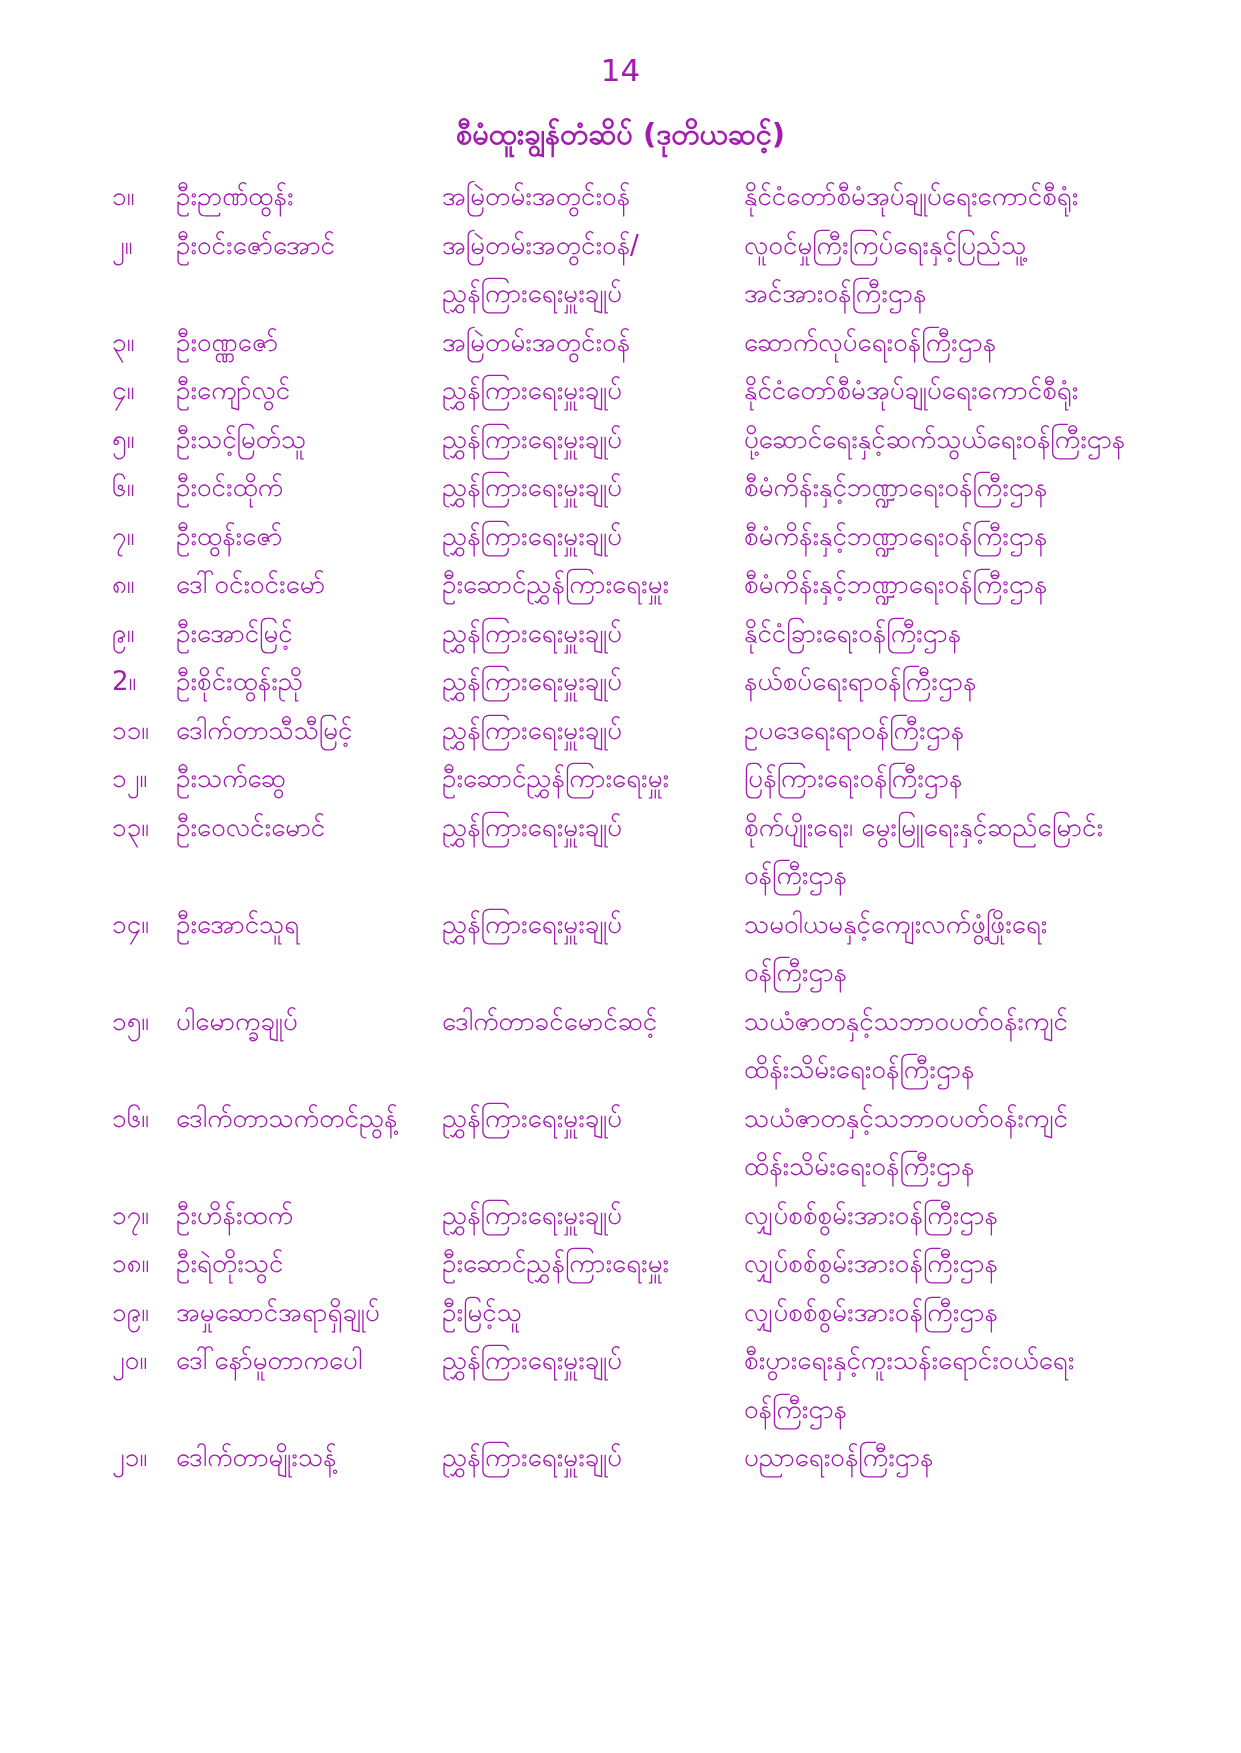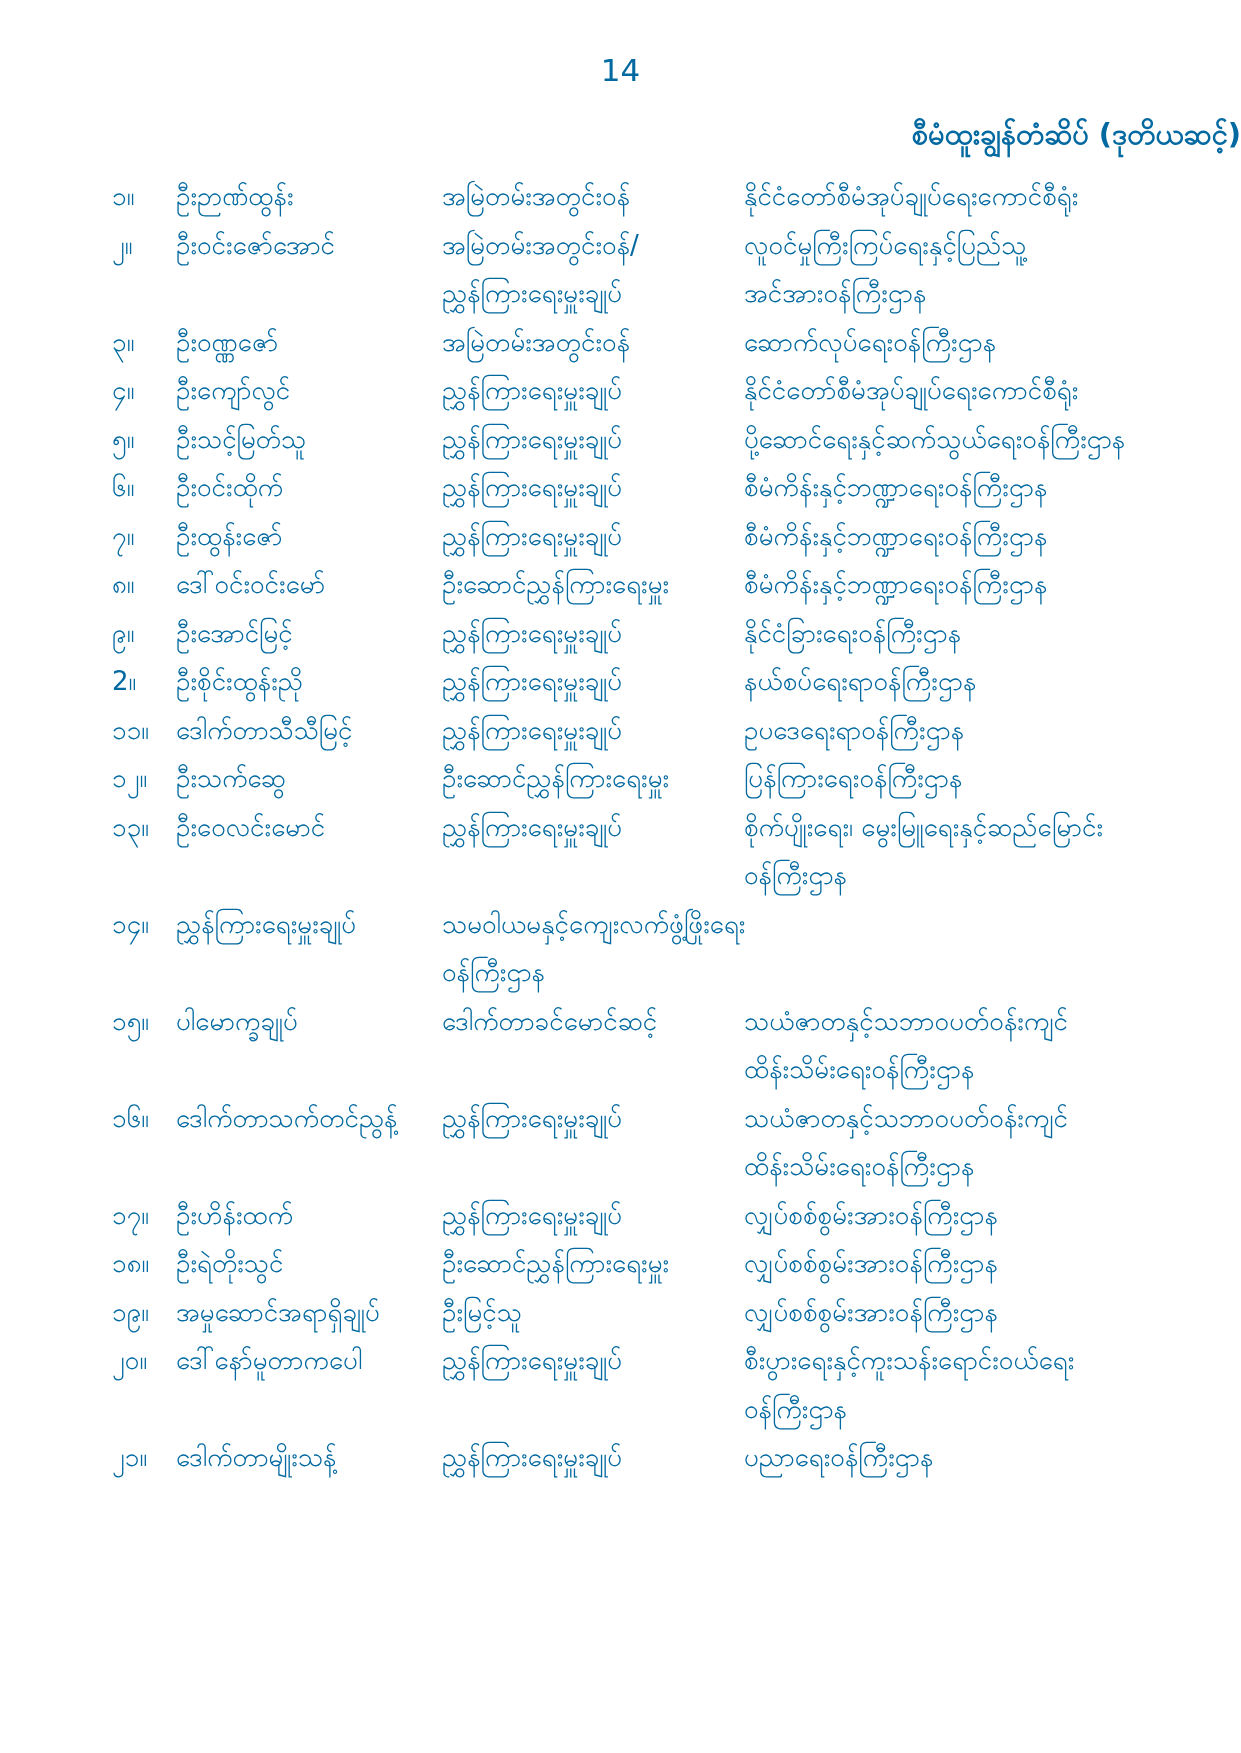--- a/index.html
+++ b/index.html
@@ -2,32 +2,32 @@
 <html><head>
 <meta charset="utf-8">
 <style>
   html, body { margin: 0; padding: 0; background: #e8e8e8; }
   .page {
     position: relative;
     width: 1241px;
     height: 1753px;
     margin: 0 auto;
     background: #ffffff;
-    color: #0369a1;
+    color: #a21caf;
     font-family: "DejaVu Sans", sans-serif;
     overflow: hidden;
   }
   .page-number {
     text-align: center;
     padding-top: 52px;
     font-size: 31px;
     line-height: 36px;
   }
   .doc-title {
-    text-align: right;
+    text-align: center;
     font-weight: bold;
     font-size: 29px;
     margin-top: 26px;
     line-height: 40px;
   }
   .roster {
     margin: 18px 110px 0 112px;
     font-size: 26px;
   }
   .row {
@@ -241,20 +241,23 @@
           <div class="line">စိုက်ပျိုးရေး၊ မွေးမြူရေးနှင့်ဆည်မြောင်း</div>
           <div class="line">ဝန်ကြီးဌာန</div>
         </div>
   </div>
 
   <div class="row">
     <div class="cell">
           <div class="line">၁၄။</div>
         </div>
     <div class="cell">
+          <div class="line">ဦးအောင်သူရ</div>
+        </div>
+    <div class="cell">
           <div class="line">ညွှန်ကြားရေးမှူးချုပ်</div>
         </div>
     <div class="cell">
           <div class="line">သမဝါယမနှင့်ကျေးလက်ဖွံ့ဖြိုးရေး</div>
           <div class="line">ဝန်ကြီးဌာန</div>
         </div>
   </div>
 
   <div class="row">
     <div class="cell">

